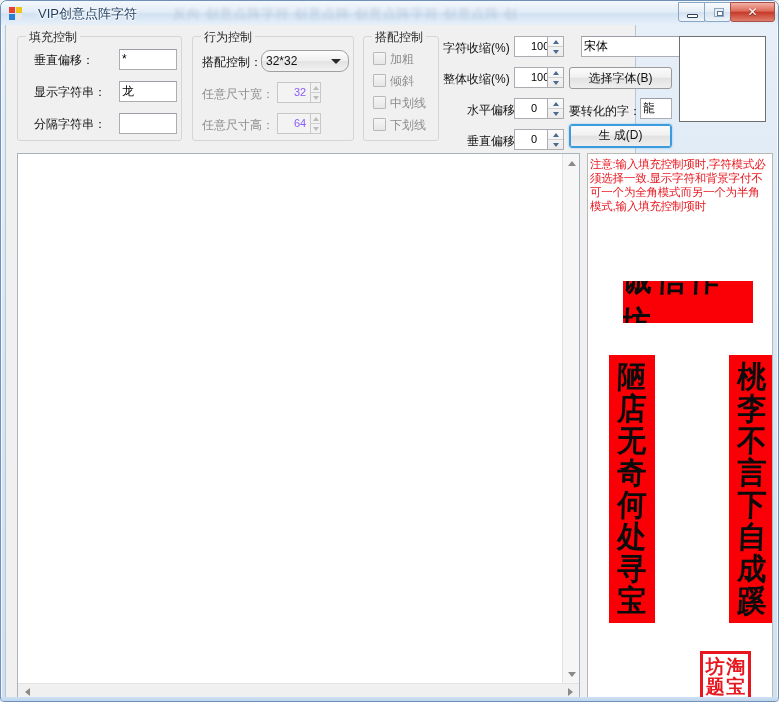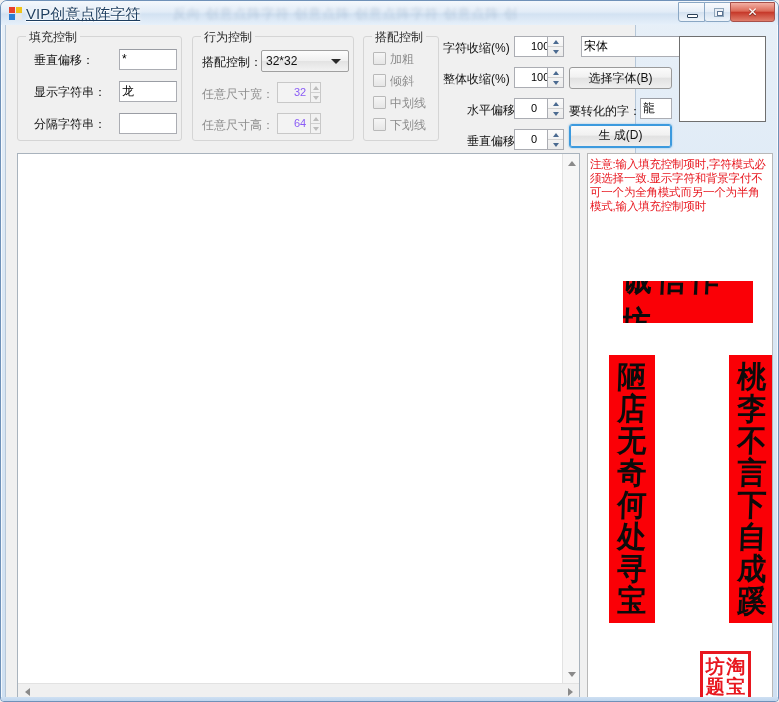--- a/index.html
+++ b/index.html
@@ -30,25 +30,24 @@
 
   .titlebar {
     position: absolute; left: 0; top: 0; right: 0; height: 24px;
     background: linear-gradient(180deg,#f4f8fc 0%,#e2ecf7 45%,#d3e2f2 55%,#e6f0fa 100%);
     border-radius: 6px 6px 0 0;
   }
   .title-icon {
     position: absolute; left: 8px; top: 6px; width: 13px; height: 13px;
   }
   .title-text {
-    position: absolute; left: 25px; top: 4px;
-    font-size: 15px; color: #1c3d5f;
+    position: absolute; left: 37px; top: 4px;
+    font-size: 13px; color: #1c3d5f;
     text-shadow: 0 0 3px #fff, 0 0 5px #fff, 0 1px 0 #fff;
     white-space: nowrap;
-    text-decoration: underline;
   }
   .title-ghost {
     position: absolute; top: 4px; left: 172px;
     font-size: 13px; color: rgba(120,150,180,.33);
     filter: blur(1.4px);
     white-space: nowrap;
     letter-spacing: 1px;
   }
 
   .winbtns { position: absolute; top: 1px; right: 3px; height: 21px; display: flex; }
@@ -358,21 +357,21 @@
         <div class="tbox" style="left:101px; top:44px; width:58px; height:21px;">龙</div>
 
         <div class="lbl" style="left:16px; top:80px;">分隔字符串：</div>
         <div class="tbox" style="left:101px; top:76px; width:58px; height:21px;"></div>
       </div>
 
       <div class="group" style="left:186px; top:11px; width:162px; height:105px;">
         <div class="legend">行为控制</div>
 
         <div class="lbl" style="left:9px; top:18px;">搭配控制：</div>
-        <div class="combo" style="left:68px; top:13px; width:88px; height:22px;">
+        <div class="combo" style="left:68px; top:13px; width:88px; height:22px;border-radius:9px;">
           <div class="cval">32*32</div>
           <div class="arrow"></div>
         </div>
 
         <div class="lbl dim" style="left:9px; top:50px;">任意尺寸宽：</div>
         <div class="spin disabled" style="left:84px; top:45px; width:44px; height:21px;">
           <div class="sval">32</div>
           <div class="sbtns">
             <div class="sb up">
                 <i></i>

